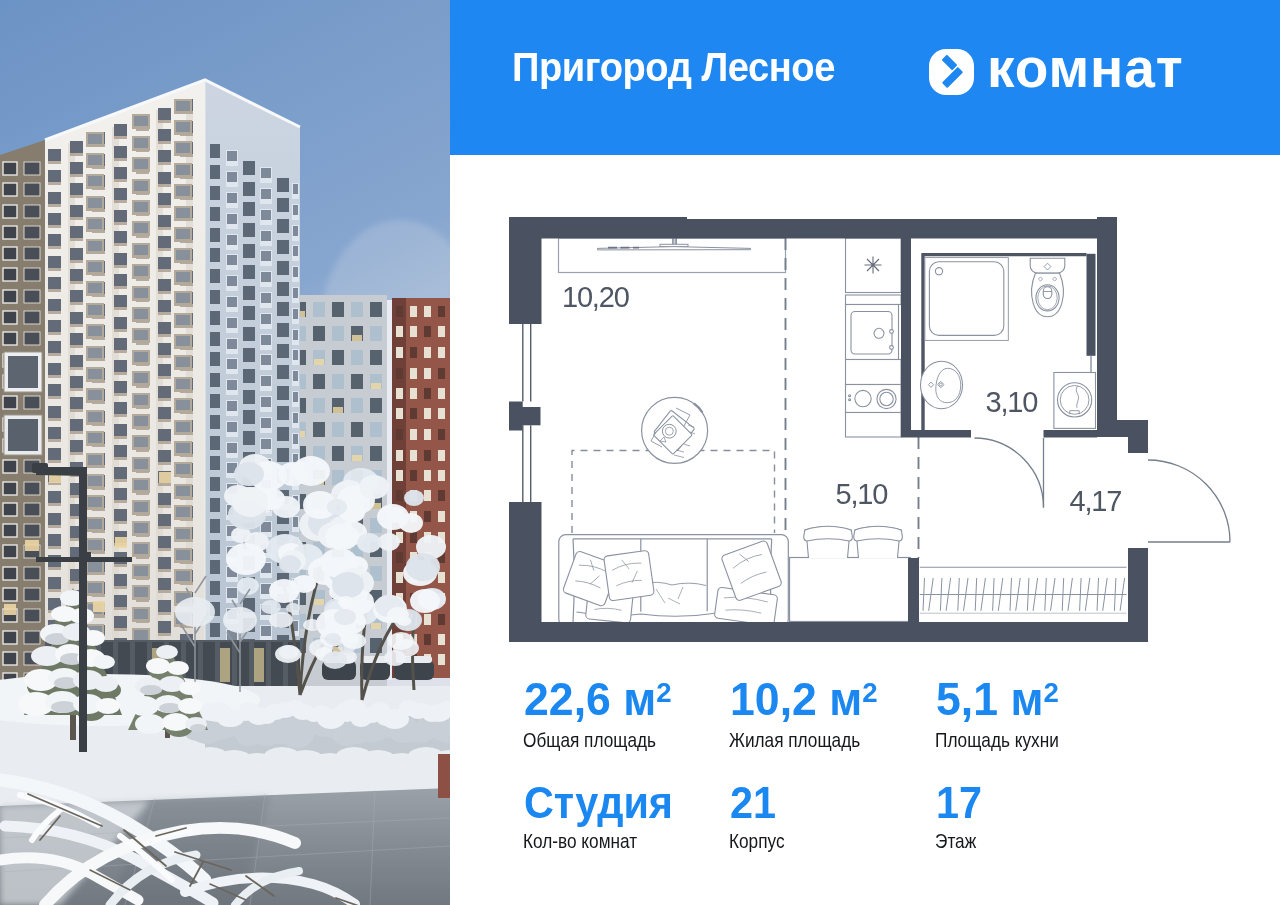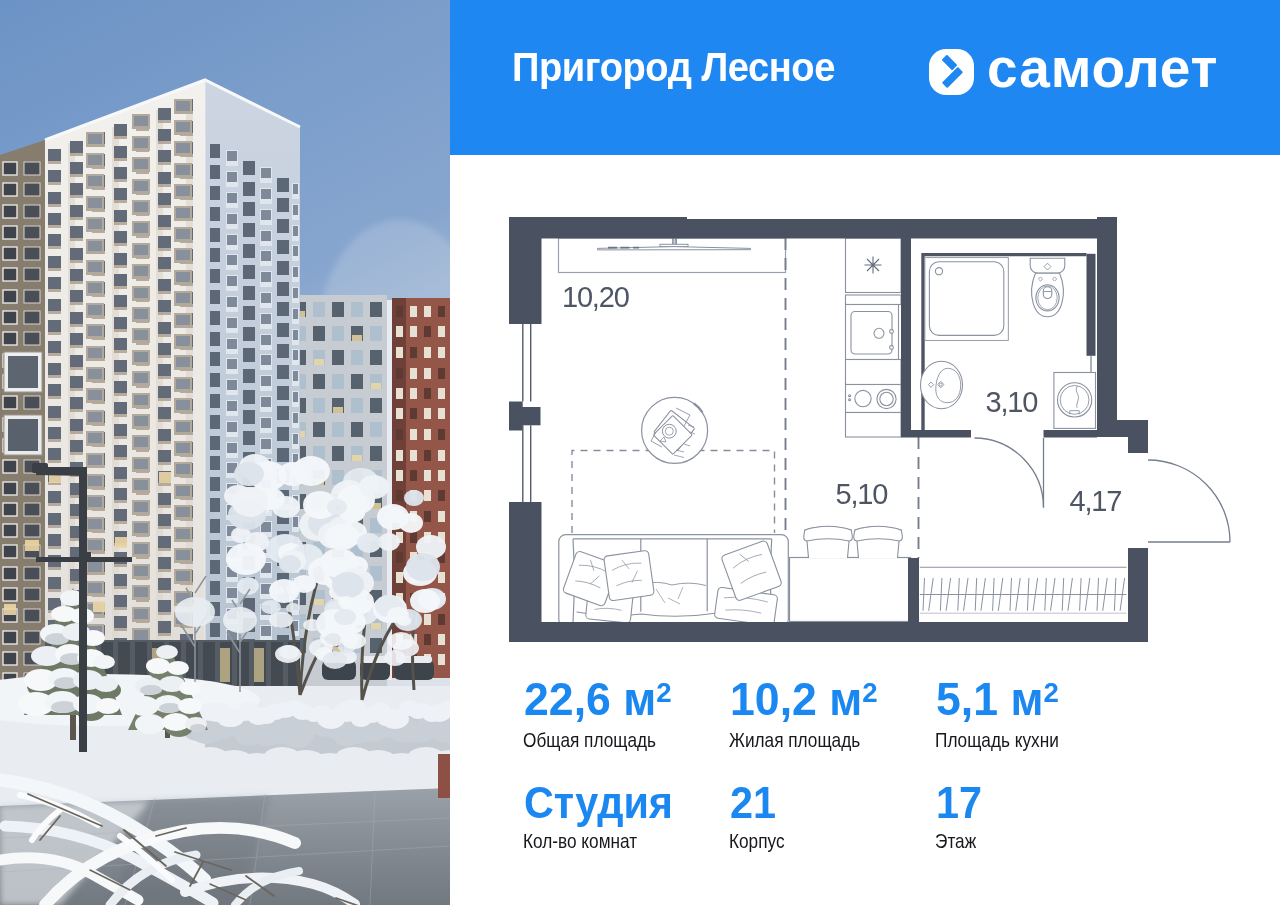--- a/index.html
+++ b/index.html
@@ -1351,21 +1351,21 @@
 
 <div class="abs" style="left:929px;top:49px;width:45px;height:46px;background:#ffffff;border-radius:17px;"></div>
 
 <svg class="abs" style="left:929px;top:49px" width="45" height="46" viewBox="0 0 45 46">
   <g fill="#1e87f2">
     <rect x="13" y="9.75" width="15" height="7.5" rx="1" transform="rotate(45 20.5 13.5)"></rect>
     <rect x="12.25" y="24.75" width="22.5" height="7.5" rx="1" transform="rotate(-45 23.5 28.5)"></rect>
   </g>
 </svg>
 
-<div class="logo-text">самолет</div>
+<div class="logo-text">комнат</div>
 
 <svg class="abs" style="left:0;top:0" width="1280" height="905" viewBox="0 0 1280 905">
 
   <g fill="none" stroke="#9aa1ae" stroke-width="1.2">
     <rect x="558.5" y="238" width="227" height="34.5"></rect>
   </g>
 
   <g stroke="#8a92a0" stroke-width="1" fill="#ffffff">
     <path d="M672.6,238 h1.2 v6.3 h-1.2 z M675.3,238 h1.2 v6.3 h-1.2 z"></path>
     <rect x="660" y="244.3" width="28" height="2.2"></rect>

